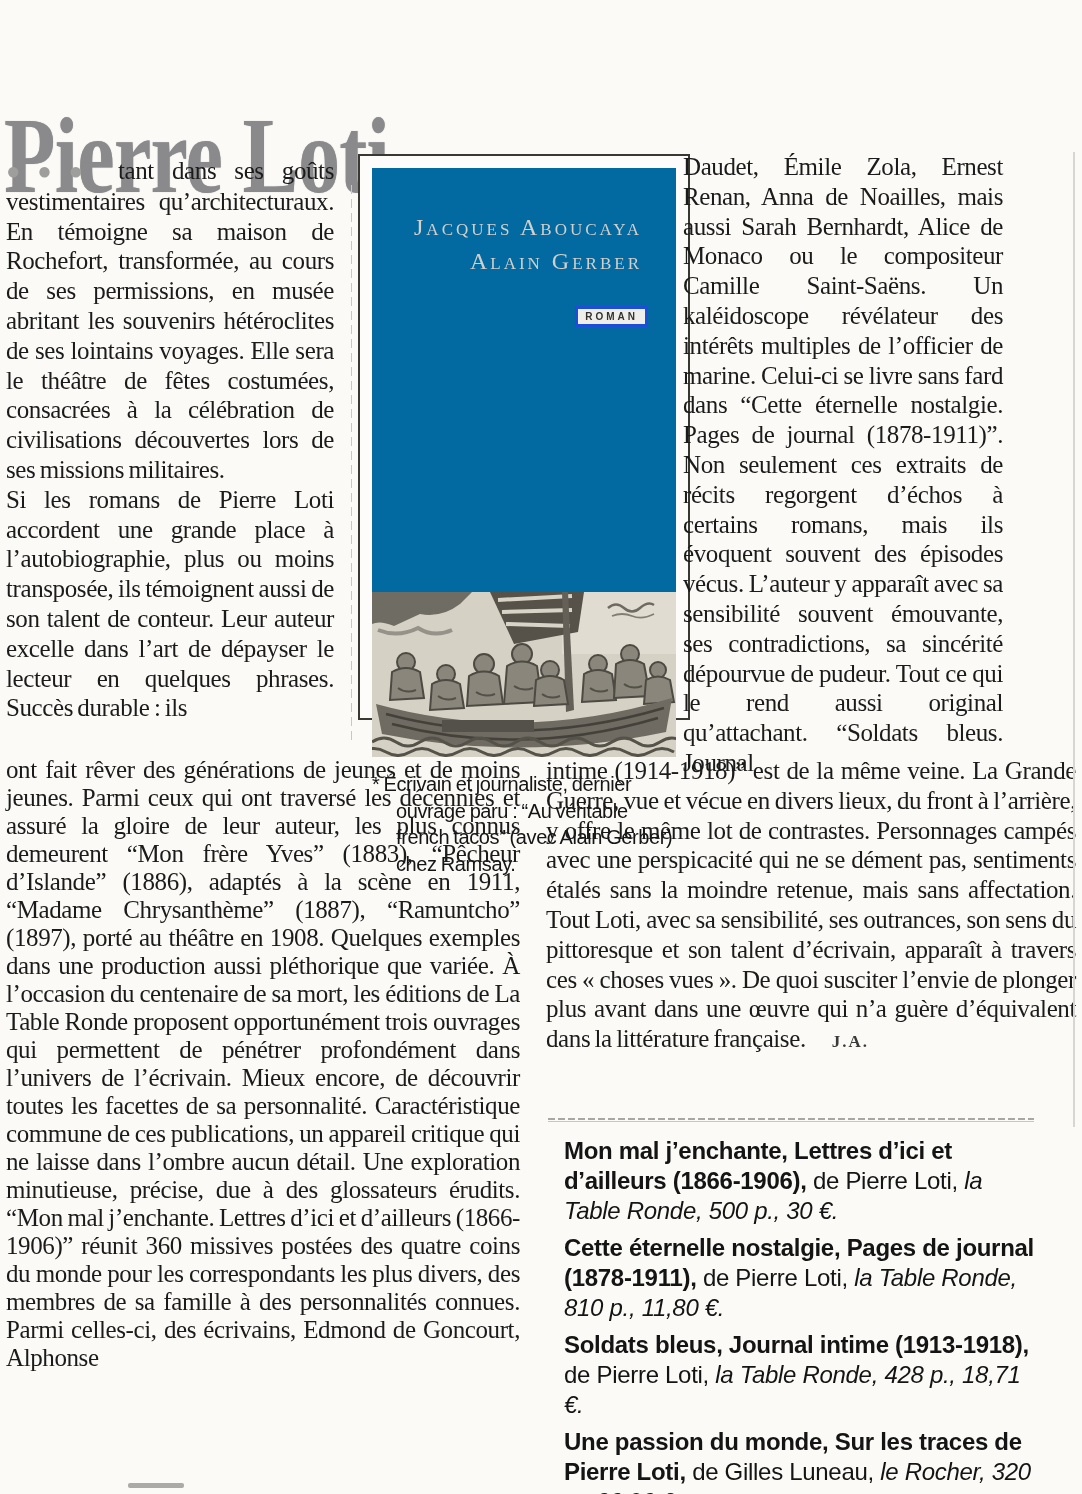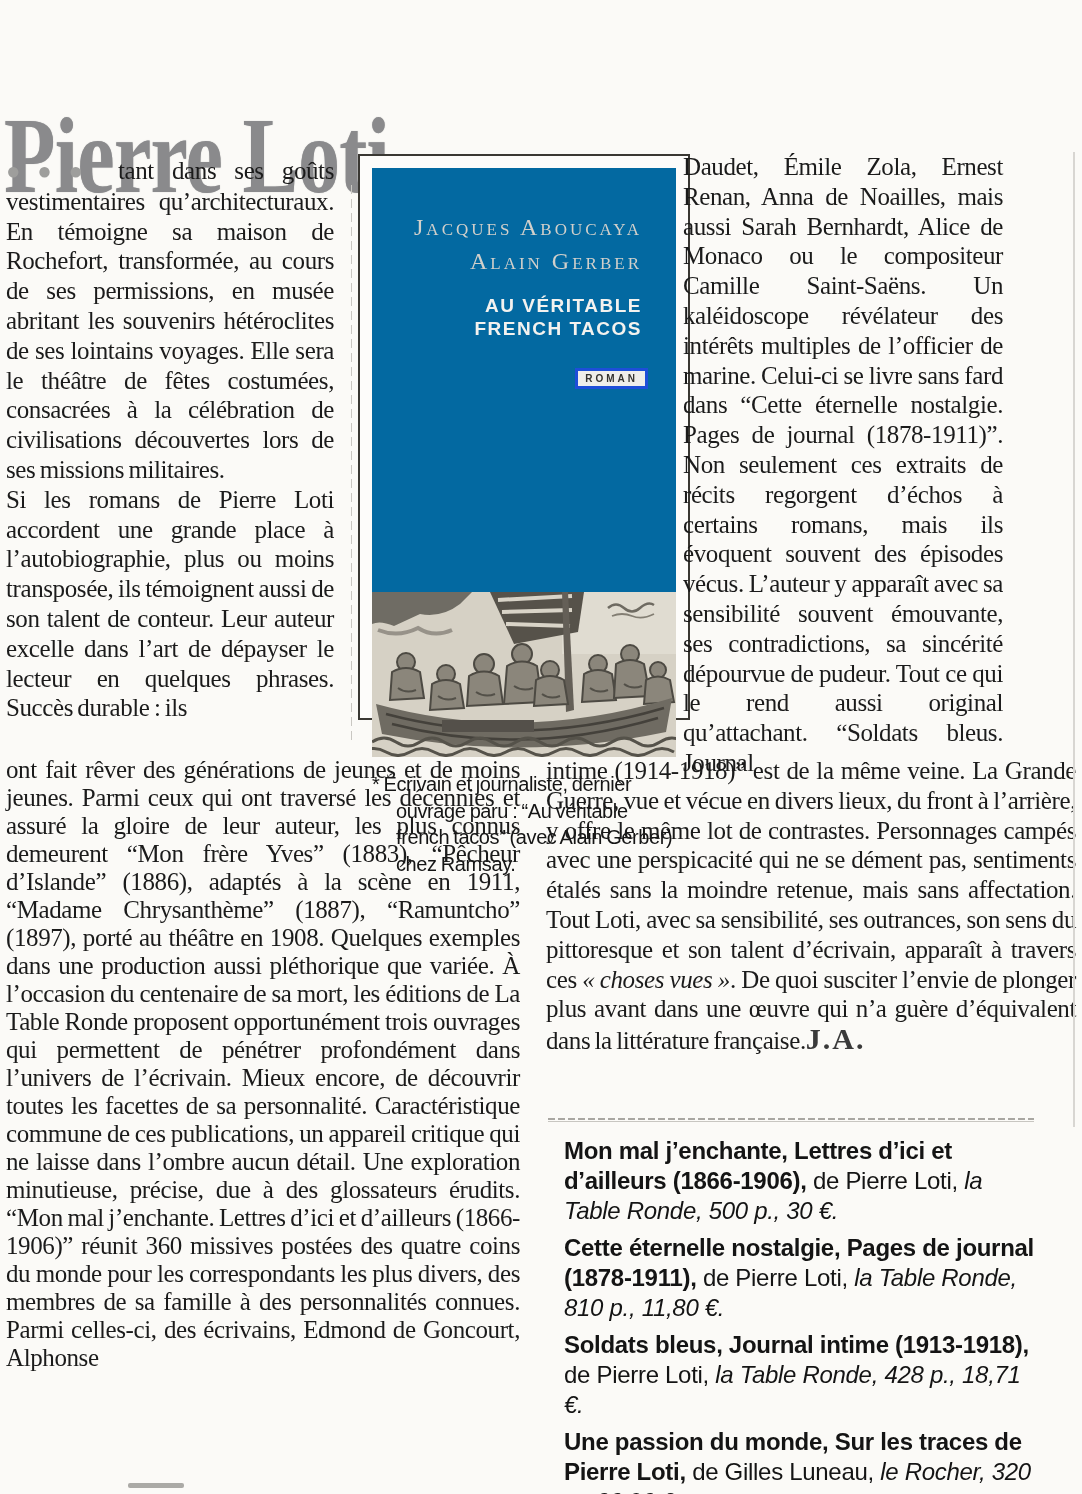--- a/index.html
+++ b/index.html
@@ -25,24 +25,24 @@
     text-align:justify;
     letter-spacing:-0.4px;word-spacing:-1.5px;
     hyphens:auto;-webkit-hyphens:auto;
   }
   .bodytext p{margin:0;}
   .col-left-narrow{left:6px;top:156px;width:328px;}
   .col-right-narrow{left:683px;top:152px;width:320px;}
   .col-left-wide{left:6px;top:756px;width:514px;line-height:28px;}
   .col-right-wide{left:546px;top:756px;width:530px;}
   .dots{color:#9e9e9c;letter-spacing:3px;font-size:24px;}
-  .qitalic{font-style:italic;}
+  .qitalic{}
   .signature{
-    font-weight:bold;letter-spacing:2px;
-    color:#3a3a3a;font-size:30px;
+    font-weight:bold;letter-spacing:2px;margin-left:26px;
+    color:#3a3a3a;font-size:17px;
   }
   
   .bookbox{
     left:358px;top:154px;width:332px;height:566px;
     border:2px solid #3a3833;background:#fdfcfa;
     padding:12px;box-sizing:border-box;
   }
   .cover{
     width:304px;height:424px;background:#0369a1;
     box-sizing:border-box;overflow:hidden;
@@ -106,22 +106,20 @@
   <p><span class="dots">●●●</span> <span>tant dans ses goûts vestimentaires qu’architecturaux. En témoigne sa maison de Rochefort, transformée, au cours de ses permissions, en musée abritant les souvenirs hétéroclites de ses lointains voyages. Elle sera le théâtre de fêtes costumées, consacrées à la célébration de civilisations découvertes lors de ses missions militaires.</span></p>
   <p>Si les romans de Pierre Loti accordent une grande place à l’autobiographie, plus ou moins transposée, ils témoignent aussi de son talent de conteur. Leur auteur excelle dans l’art de dépayser le lecteur en quelques phrases. Succès durable : ils</p>
 </section>
 
 <aside class="abs bookbox">
   <div class="cover">
     <div class="cover-authors">
       <div>Jacques Aboucaya</div>
       <div>Alain Gerber</div>
     </div>
-    <div class="cover-title">AU VÉRITABLE
-FRENCH TACOS</div>
     <div class="genre-row">
       <span class="genre-badge">ROMAN</span>
     </div>
   </div>
   <svg class="illus" width="304" height="165" viewBox="0 0 304 165" xmlns="http://www.w3.org/2000/svg">
     <rect width="304" height="165" fill="#d6d1c5"></rect>
     <rect x="190" y="0" width="114" height="62" fill="#e0dcd1"></rect>
 
     <path d="M0,0 H100 L88,12 Q70,26 48,22 L22,34 Q8,28 0,32 Z" fill="#5d5a52" opacity="0.85"></path>
     <path d="M6,38 q20,8 40,-2 q16,10 34,2" stroke="#6c6860" stroke-width="4" fill="none" opacity="0.6"></path>

